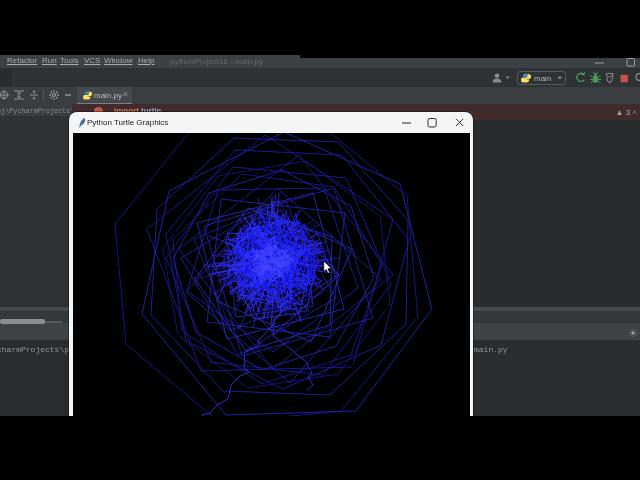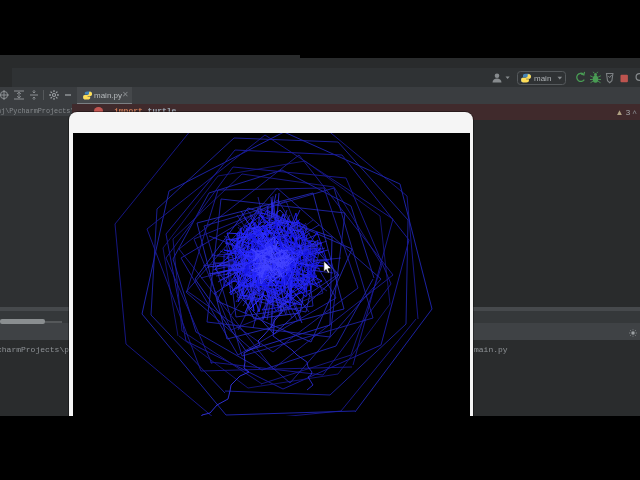--- a/index.html
+++ b/index.html
@@ -12,40 +12,53 @@
 #tabrow{left:0;top:32px;width:640px;height:17px;background:#3a3d40}
 #tab{position:absolute;left:77px;top:0;width:55px;height:17px;background:#45484b}
 #tabunderline{position:absolute;left:77px;top:15.5px;width:55px;height:1.5px;background:#7b7f83}
 #tabtext{position:absolute;left:94px;top:3.5px;color:#b6babd;font-size:8px}
 #tabx{position:absolute;left:122px;top:3px;color:#84888b;font-size:8px}
 #redline{left:72px;top:49px;width:568px;height:16px;background:#402a2c}
 #pathrow{left:0;top:49px;width:72px;height:12px;background:#3a3d40;overflow:hidden}
 #pathrow div{position:absolute;left:-3px;top:3px;color:#84888b;font-size:6.8px;font-family:"Liberation Mono",monospace;white-space:nowrap}
 #leftpanel{left:0;top:61px;width:72px;height:191px;background:#2e3032}
 #bp{position:absolute;left:94px;top:52px;width:8.5px;height:8px;border-radius:50%;background:#c25652}
-#code{position:absolute;left:114px;top:51px;font-family:Liberation Mono, monospace;font-size:8px;font-weight:bold;white-space:pre}
+#code{position:absolute;left:114px;top:51px;font-family:Liberation Sans, sans-serif;font-size:8px;font-weight:bold;white-space:pre}
 #inspect{position:absolute;right:3px;top:53px;color:#a8acaf;font-size:8px}
 
 #split{left:0;top:252px;width:640px;height:4px;background:#46494c}
 #band1{left:0;top:256px;width:640px;height:12px;background:#35383a}
 #band2{left:0;top:268px;width:640px;height:17px;background:#3f4245}
 #console{left:0;top:285px;width:640px;height:76px;background:#2a2c2d}
 #prog{position:absolute;left:0;top:264px;width:45px;height:5px;background:#8a8e90;border-radius:2px}
 #progtrack{position:absolute;left:45px;top:266px;width:17px;height:2px;background:#55585a}
 #contextL{position:absolute;left:-3px;top:290px;color:#8e9296;font-size:8px;font-family:"Liberation Mono",monospace;white-space:nowrap}
 #contextR{position:absolute;left:474px;top:290px;color:#8e9296;font-size:8px;font-family:"Liberation Mono",monospace}
 
 #turtle{left:69px;top:112px;width:404px;height:304px;background:#f5f5f5;border-radius:8px 8px 0 0;box-shadow:0 0 0 1px rgba(0,0,0,0.35)}
 #ttitle{position:absolute;left:0;top:0;width:100%;height:21px}
 #ttext{position:absolute;left:18px;top:6px;font-size:8px;color:#1b1b1b}
 #tcanvas{position:absolute;left:3.5px;top:21px;width:397px;height:283px;background:#000}
 </style></head><body>
 
 <div class="abs" id="app">
   <div class="abs" style="left:300px;top:-0.5px;width:340px;height:3.8px;background:#000;z-index:5"></div>
+  <div class="abs" id="menubar">
+    <span style="left:7px">Refactor</span>
+      <span style="left:42px">Run</span>
+      <span style="left:60px">Tools</span>
+      <span style="left:84px">VCS</span>
+      <span style="left:104px">Window</span>
+      <span style="left:138px">Help</span>
+    <div id="wintitle">pythonProject16 - main.py</div>
+    <svg style="position:absolute;left:590px;top:1px" width="50" height="13" viewBox="0 0 50 13" fill="none" stroke="#9a9ea1" stroke-width="1">
+      <line x1="5" y1="7" x2="14" y2="7"></line>
+        <rect x="37" y="2.5" width="7.5" height="7.5" rx="1"></rect>
+    </svg>
+  </div>
 
   <div class="abs" id="toolbar">
     <svg style="position:absolute;left:477px;top:2px" width="163" height="16" viewBox="0 0 163 16">
 
       <g fill="#878b8e">
           <circle cx="8" cy="5.8" r="2.3"></circle>
           <path d="M3.5 12.5c0-2.6 2.2-4 4.5-4s4.5 1.4 4.5 4z"></path>
         </g>
       <path d="M16.5 6.5l2.1 2.6 2.1-2.6z" fill="#878b8e"></path>
 
@@ -142,20 +155,38 @@
   <div class="abs" id="progtrack"></div>
   <div class="abs" id="contextL">charmProjects\p</div>
   <div class="abs" id="contextR">main.py</div>
   <svg style="position:absolute;left:628px;top:273px" width="10" height="10" viewBox="0 0 10 10" fill="#9da1a4">
     <path d="M5 2.8l.4-1.6h-.8zM5 7.2l.4 1.6h-.8zM2.8 5l-1.6.4v-.8zM7.2 5l1.6.4v-.8zM3.4 3.4L2 2.6l.6-.6zM6.6 6.6L8 7.4l-.6.6zM6.6 3.4L7.4 2l.6.6zM3.4 6.6L2.6 8 2 7.4z"></path>
       <circle cx="5" cy="5" r="1.7"></circle>
   </svg>
 </div>
 
 <div class="abs" id="turtle">
+  <div id="ttitle">
+    <svg style="position:absolute;left:8px;top:4.5px" width="11" height="12" viewBox="0 0 16 16">
+      <defs>
+          <linearGradient id="fg" x1="0" y1="0" x2="1" y2="1">
+            <stop offset="0" stop-color="#3b6ea5"></stop>
+            <stop offset="1" stop-color="#1f3f66"></stop>
+          </linearGradient>
+        </defs>
+      <path d="M11.5 0.5 C8 2 5 5.5 4.2 9.5 L3.4 14.5 L4.6 14.7 L5.2 11.5 C7.5 11 10 9 11 6.5 C12 4.5 12 2 11.5 0.5 Z" fill="url(#fg)"></path>
+      <path d="M11.2 1.2 C9.5 4 7.5 7 5 10" stroke="#cfe0f0" stroke-width="0.7" fill="none"></path>
+    </svg>
+    <div id="ttext">Python Turtle Graphics</div>
+    <svg style="position:absolute;left:329px;top:4px" width="76" height="13" viewBox="0 0 76 13" stroke="#2a2a2a" fill="none">
+      <line x1="4" y1="7" x2="13" y2="7"></line>
+      <rect x="30" y="2.5" width="8.2" height="8.5" rx="1.8"></rect>
+      <path d="M58 2.8l7.2 7.2M65.2 2.8l-7.2 7.2"></path>
+    </svg>
+  </div>
   <div id="tcanvas">
     <svg width="397" height="283" viewBox="0 0 397 283" style="position:absolute;left:0;top:0" fill="none" stroke-width="1">
       <radialGradient id="glow" cx="0.5" cy="0.5" r="0.5">
           <stop offset="0" stop-color="#1a1acc" stop-opacity="0.18"></stop>
           <stop offset="0.6" stop-color="#0e0e90" stop-opacity="0.07"></stop>
           <stop offset="1" stop-color="#000" stop-opacity="0"></stop>
         </radialGradient>
       <circle cx="199" cy="126" r="50" fill="url(#glow)" stroke="none"></circle>
 <path d="M343 186L268 278L147 290L53 211L42 91L118 -3L241 -14L334 63L345 186" stroke="#1a1a99" stroke-opacity="0.85"></path>
 <path d="M282 278L153 282L69 181L96 58L211 -1L327 51L359 176L282 279" stroke="#1e24ab" stroke-opacity="0.94"></path>

